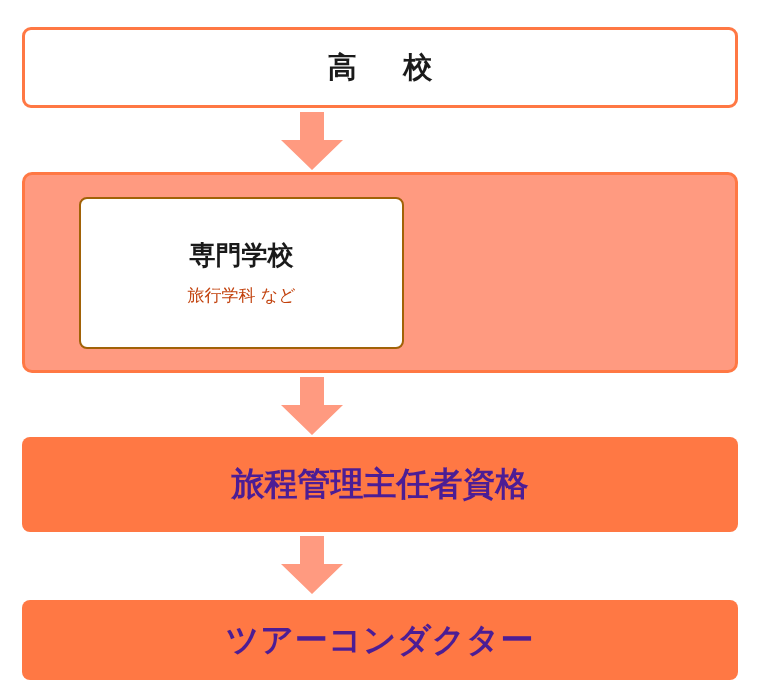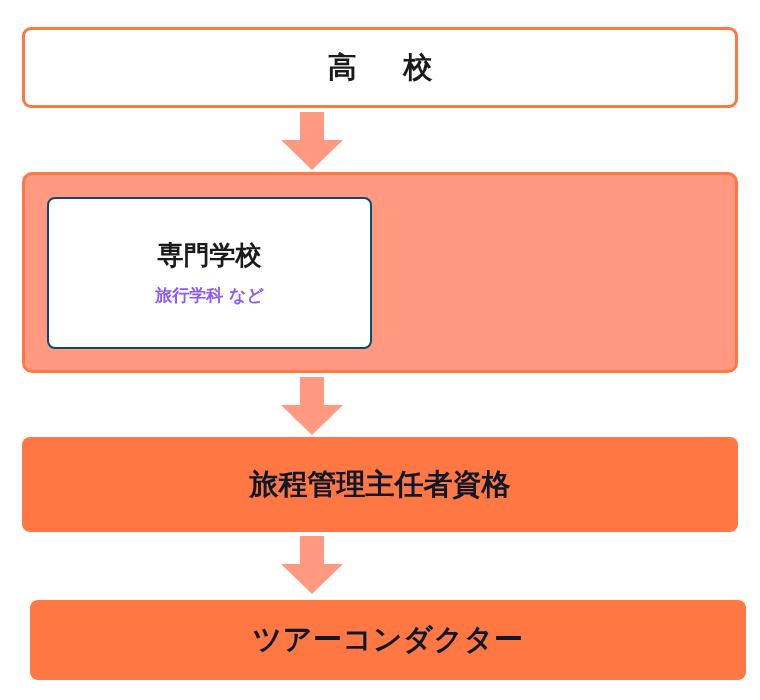--- a/index.html
+++ b/index.html
@@ -65,56 +65,57 @@
     flex-direction: row;
     align-items: center;
     justify-content: space-between;
     padding: 0 22px;
   }
   .card {
     box-sizing: border-box;
     width: 325px;
     height: 152px;
     background: #ffffff;
-    border: 2px solid #0c4a6e;
+    border: 2px solid #a16207;
     border-radius: 8px;
     display: flex;
     flex-direction: column;
     align-items: center;
     justify-content: center;
+    margin-left: 32px;
   }
   .card .card-title {
     font-size: 26px;
     font-weight: bold;
     color: #1a1a1a;
     line-height: 1;
     margin-bottom: 19px;
   }
   .card .card-sub {
     font-size: 17px;
-    font-weight: bold;
-    color: #8b5cf6;
+    font-weight: normal;
+    color: #c2410c;
     line-height: 1;
   }
 
   
   .box-solid {
     background: #ff7844;
     border-radius: 8px;
     left: 22px;
     width: 716px;
   }
   .box-solid .title {
-    font-size: 29px;
+    font-size: 33px;
     font-weight: bold;
-    color: #0f172a;
+    color: #4c1d95;
     line-height: 1.30;
   }
   #step3 { top: 437px; height: 95px; }
-  #step4 { top: 600px; height: 80px; margin-left: 8px; }
+  #step4 { top: 600px; height: 80px; }
   #step4 .title { letter-spacing: 0.02em; }
 
   
   .arrow {
     position: absolute;
     left: 50%;
     transform: translateX(-50%);
     width: 62px;
   }
   .arrow svg { display: block; }

